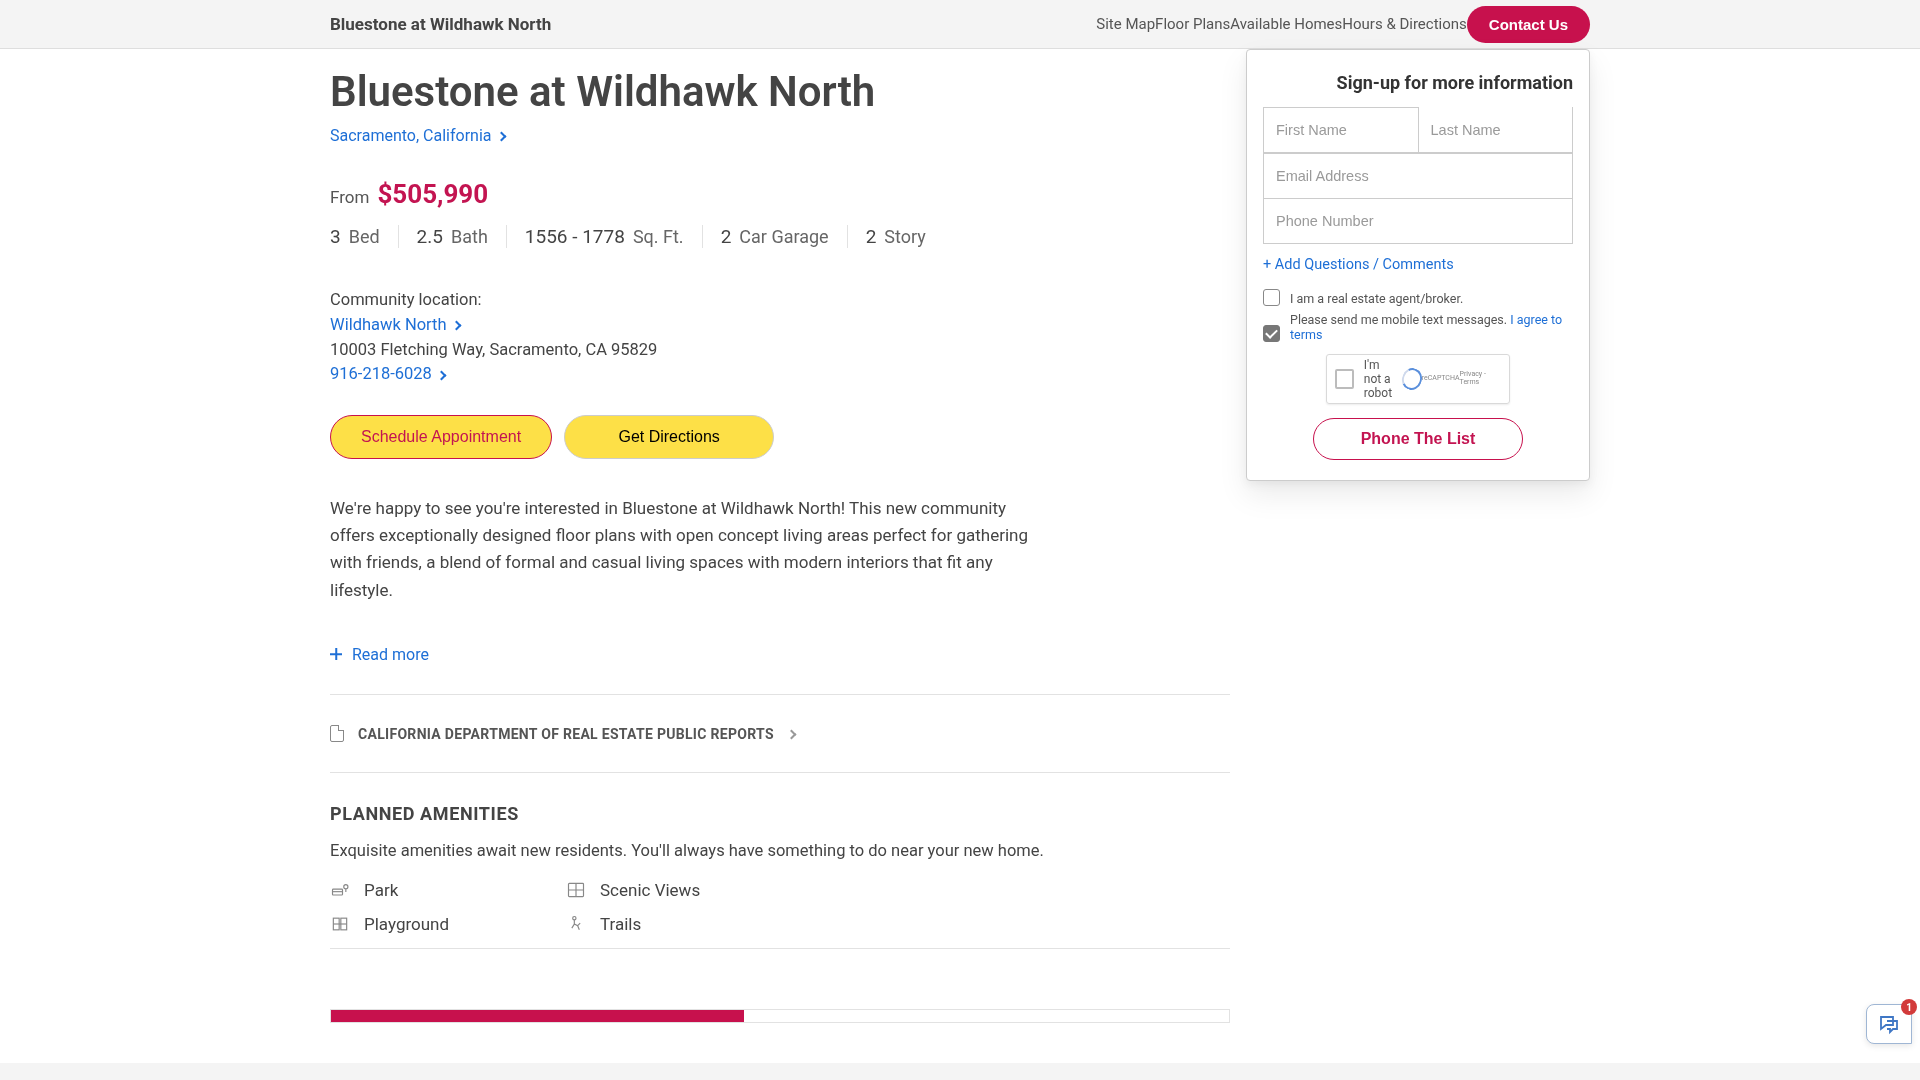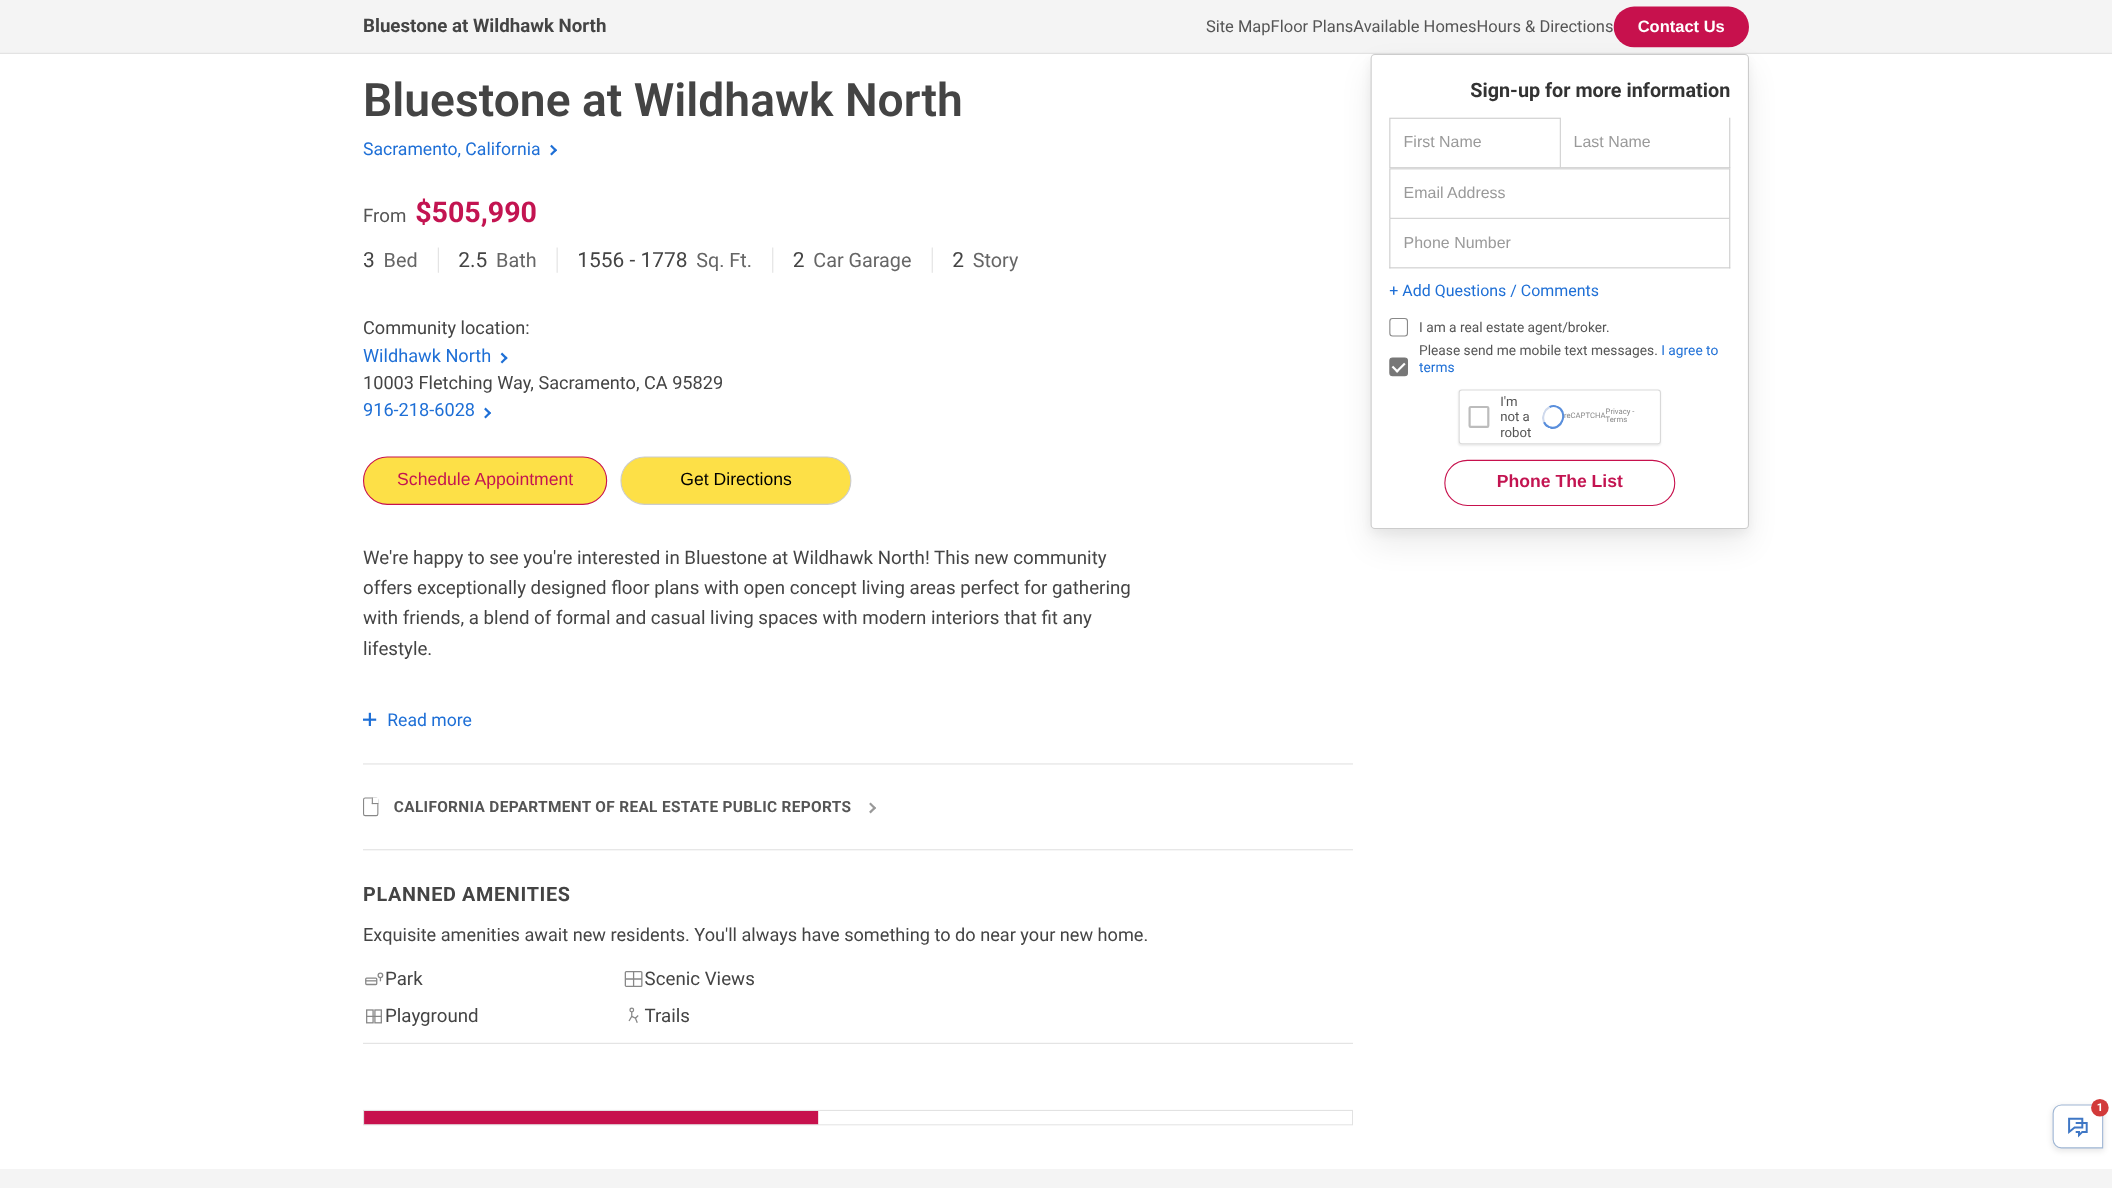--- a/index.html
+++ b/index.html
@@ -50,21 +50,21 @@
   .plus::before,.plus::after{content:"";position:absolute;background:currentColor;}
   .plus::before{left:0;right:0;top:50%;height:1.5px;transform:translateY(-50%);}
   .plus::after{top:0;bottom:0;left:50%;width:1.5px;transform:translateX(-50%);}
   .rule{border:none;border-top:1px solid var(--border);margin:30px 0;}
   .reportrow{display:flex;align-items:center;gap:14px;color:#555;font-weight:700;font-size:14px;letter-spacing:.3px;cursor:pointer;}
   .doc-icon{width:14px;height:17px;border:1.4px solid #888;border-radius:2px;position:relative;}
   .doc-icon::after{content:"";position:absolute;right:-1px;top:-1px;width:5px;height:5px;border-left:1.4px solid #888;border-bottom:1.4px solid #888;background:#fff;}
   h3.sect{font-size:18px;letter-spacing:.6px;color:#444;margin:28px 0 6px 0;}
   .sect-sub{color:#444;font-size:16.5px;margin-bottom:20px;}
   .amen-grid{display:grid;grid-template-columns:1fr 1fr 1fr;gap:14px 8px;max-width:700px;margin-bottom:12px;}
-  .amen{display:flex;align-items:center;font-size:17px;color:#444;}
+  .amen{display:flex;align-items:center;gap:14px;font-size:17px;color:#444;}
   .amen-icon{width:20px;height:20px;color:#888;display:inline-flex;align-items:center;justify-content:center;}
   .amen-icon svg{width:20px;height:20px;stroke:#888;fill:none;stroke-width:1.4;}
   .rule2{border:none;border-top:1px solid var(--border);margin:14px 0 60px 0;}
   .banner{max-width:1000px;margin:0 auto;height:14px;border:1px solid var(--border);display:flex;}
   .banner .left{background:var(--brand);flex:0 0 46%;}
   .banner .right{background:#fff;flex:1;}
 
   
   .side{width:344px;flex:0 0 344px;}
   .card{border:1px solid var(--border-strong);border-radius:4px;background:#fff;padding:16px 16px 20px 16px;box-shadow:0 14px 30px rgba(0,0,0,.08),0 4px 10px rgba(0,0,0,.05);}

